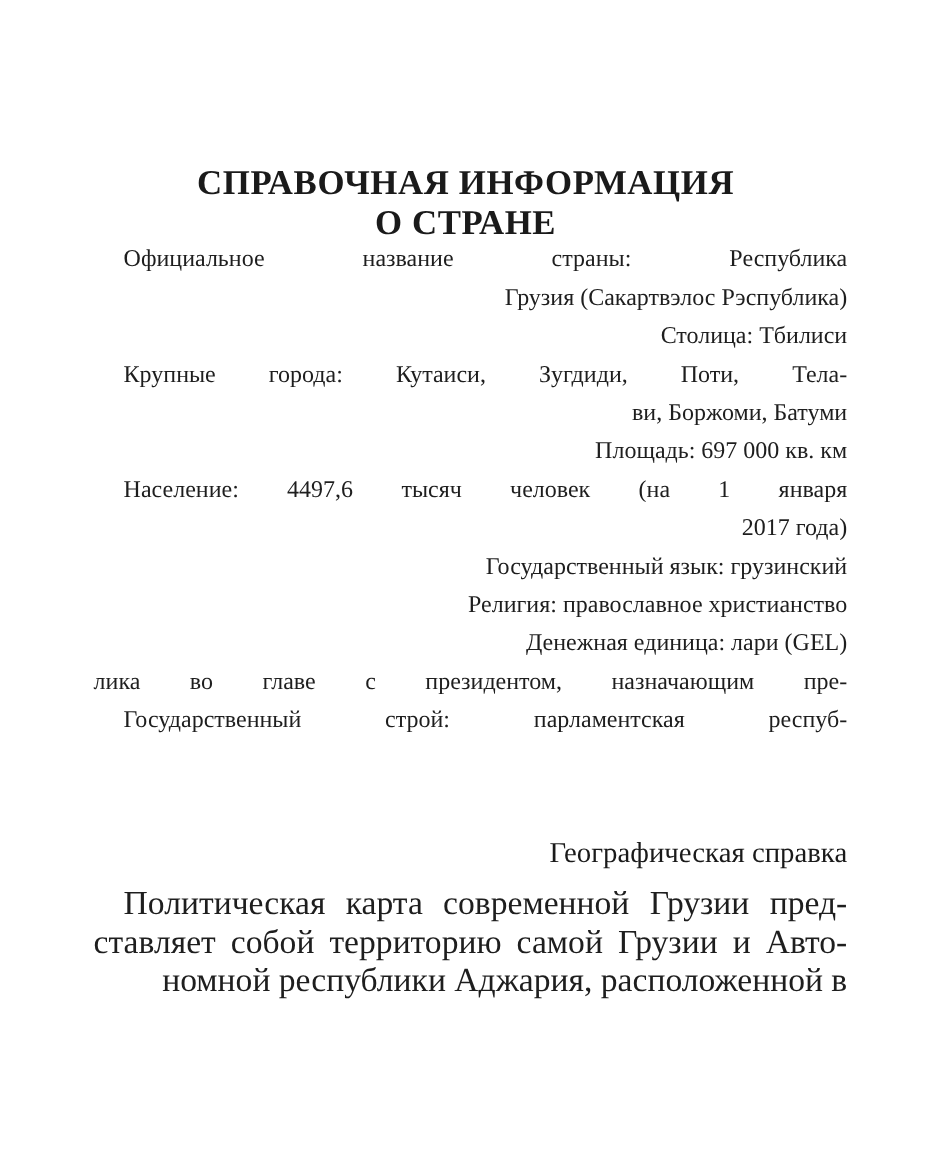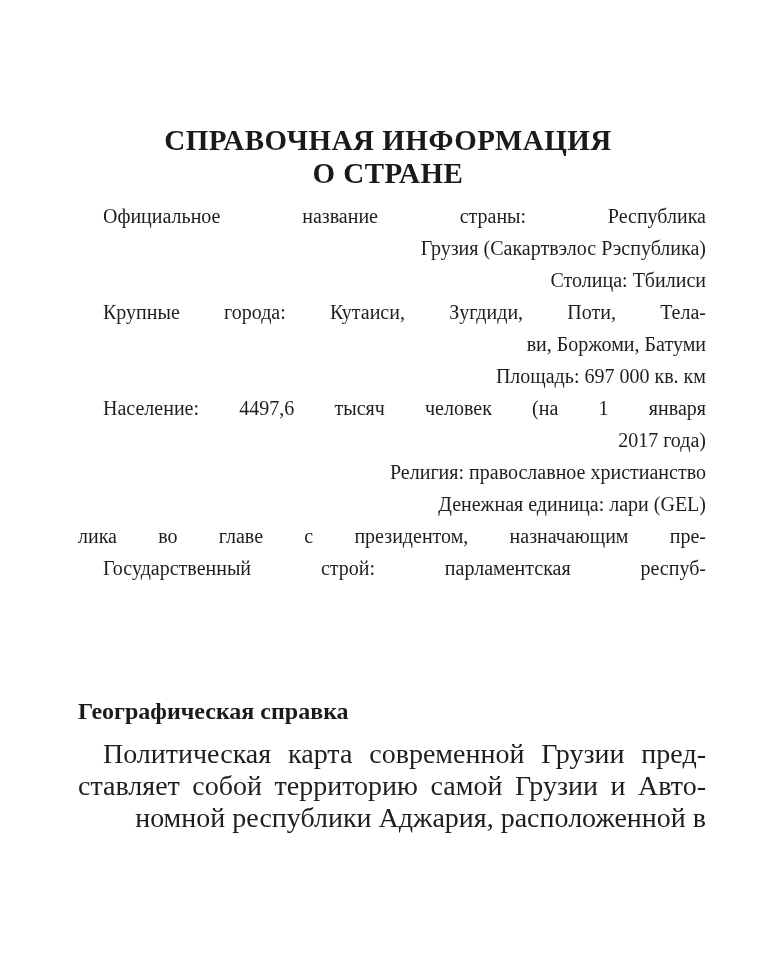--- a/index.html
+++ b/index.html
@@ -6,36 +6,36 @@
   body{
     width:776px;height:970px;
     background:#ffffff;
     color:#1e1e1e;
     font-family:"Liberation Serif","DejaVu Serif",serif;
     position:relative;
     overflow:hidden;
   }
   .page{position:absolute;inset:0;}
   .title-block{
-    position:absolute;top:124px;left:0;width:776px;
+    position:absolute;top:137px;left:0;width:776px;
     text-align:center;font-weight:bold;
     font-size:29px;line-height:33px;
     letter-spacing:0.5px;
     color:#1a1a1a;
   }
   .facts-block{
     position:absolute;top:200px;left:78px;width:628px;
     font-size:20px;line-height:32px;
   }
   .geo-block{
     position:absolute;top:695px;left:78px;width:628px;
     font-size:28px;line-height:32px;
   }
   .geo-heading{
-    text-align:left;font-weight:bold;
+    text-align:right;font-weight:normal;
     font-size:24px;line-height:32px;
     margin:0 0 11px 0;color:#1a1a1a;
   }
   .ln{text-align:right;}
   .ln.j{text-align:justify;text-align-last:justify;}
   .ln.ind{text-indent:25px;}
   p{margin:0;padding:0;}
 </style>
 </head>
 <body>
@@ -66,20 +66,21 @@
       </p>
       <div class="ln ind">Площадь: 697 000 кв. км</div>
     <p></p>
     <p>
       </p>
       <div class="ln j ind">Население: 4497,6 тысяч человек (на 1 января</div>
       <div class="ln">2017 года)</div>
     <p></p>
     <p>
       </p>
+      <div class="ln ind">Государственный язык: грузинский</div>
     <p></p>
     <p>
       </p>
       <div class="ln ind">Религия: православное христианство</div>
     <p></p>
     <p>
       </p>
       <div class="ln ind">Денежная единица: лари (GEL)</div>
     <p></p>
     <p>

